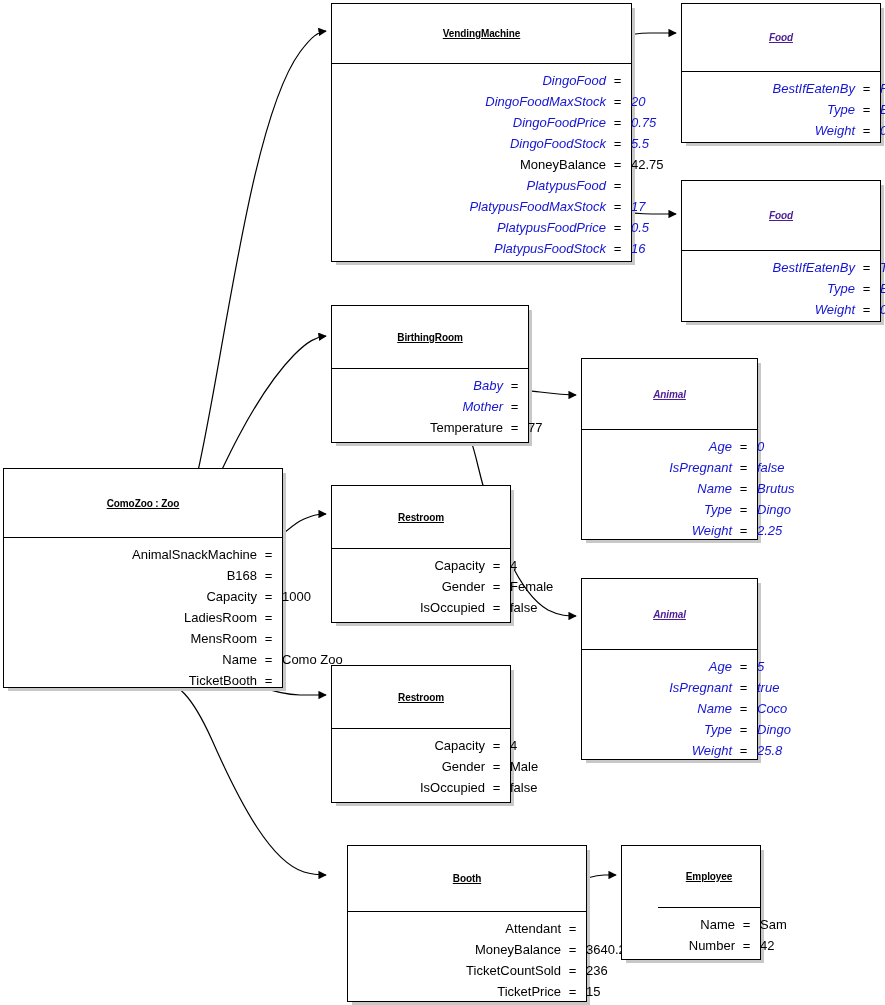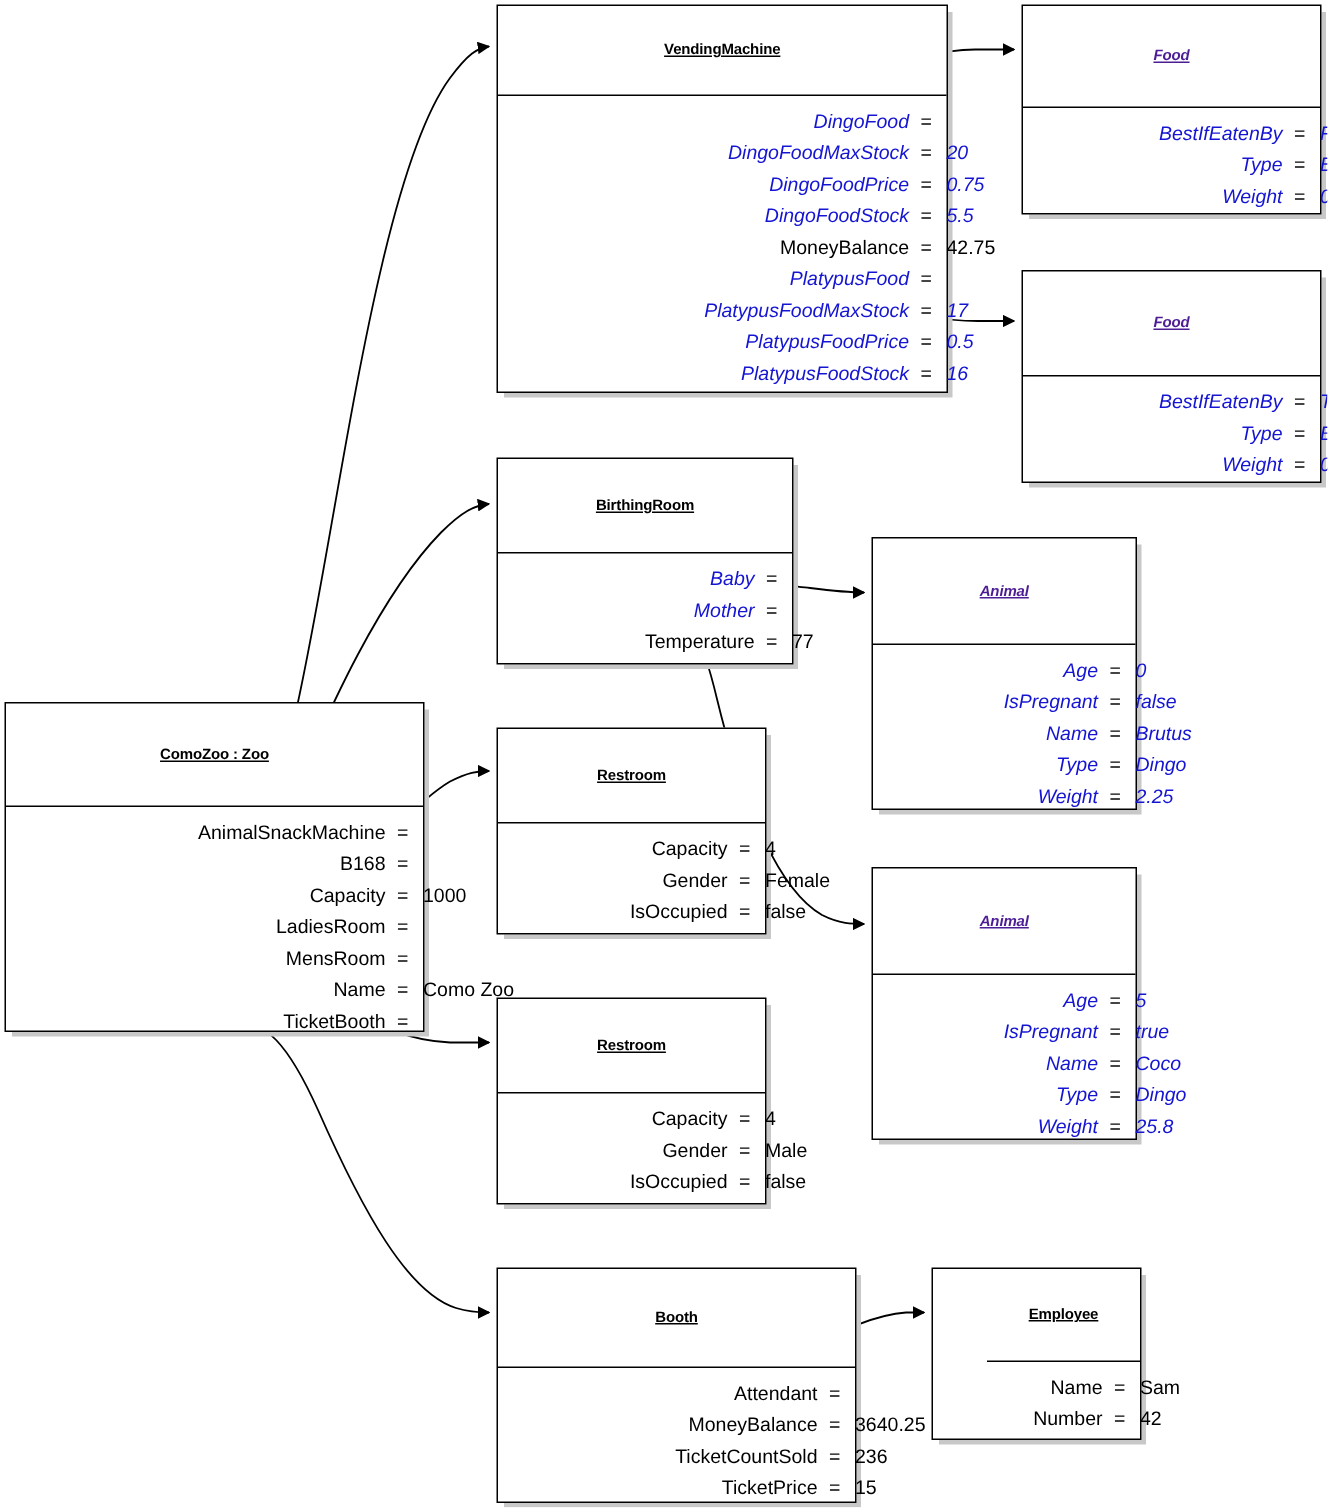--- a/index.html
+++ b/index.html
@@ -384,21 +384,21 @@
         <span class="rval">Male</span>
       </div>
       <div class="row prim">
         <span class="rname">IsOccupied</span>
         <span class="req">=</span>
         <span class="rval">false</span>
       </div>
     </div>
   </div>
 
-  <div class="obj" style="left:331px; top:845px; width:240px; height:157px;">
+  <div class="obj" style="left:347px; top:845px; width:240px; height:157px;">
     <div class="obj-title plain" style="height:66px;">
       <span>Booth</span>
     </div>
     <div class="attrs">
       <div class="row prim">
         <span class="rname">Attendant</span>
         <span class="req">=</span>
         <span class="rval"></span>
       </div>
       <div class="row prim">

